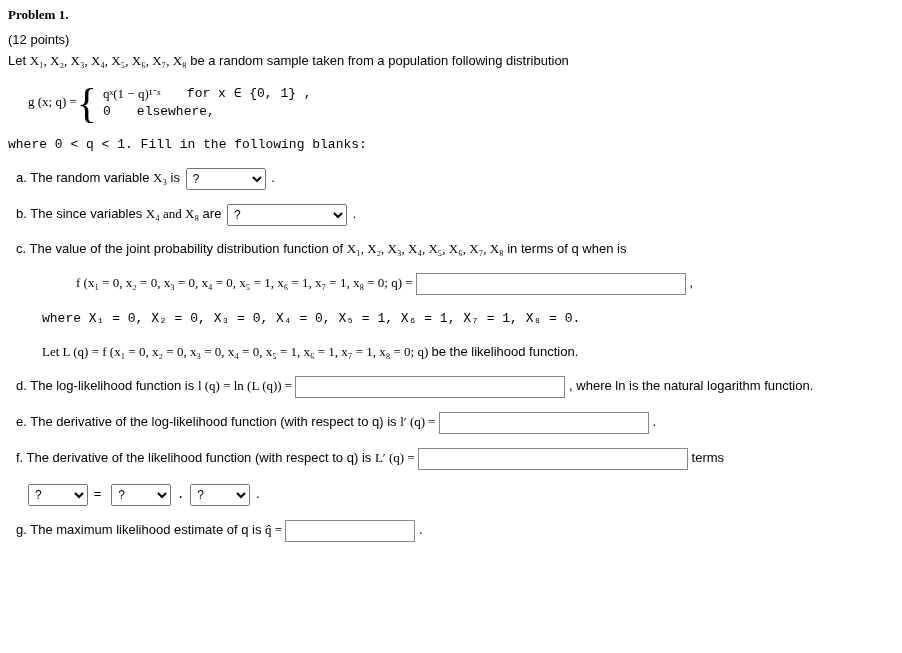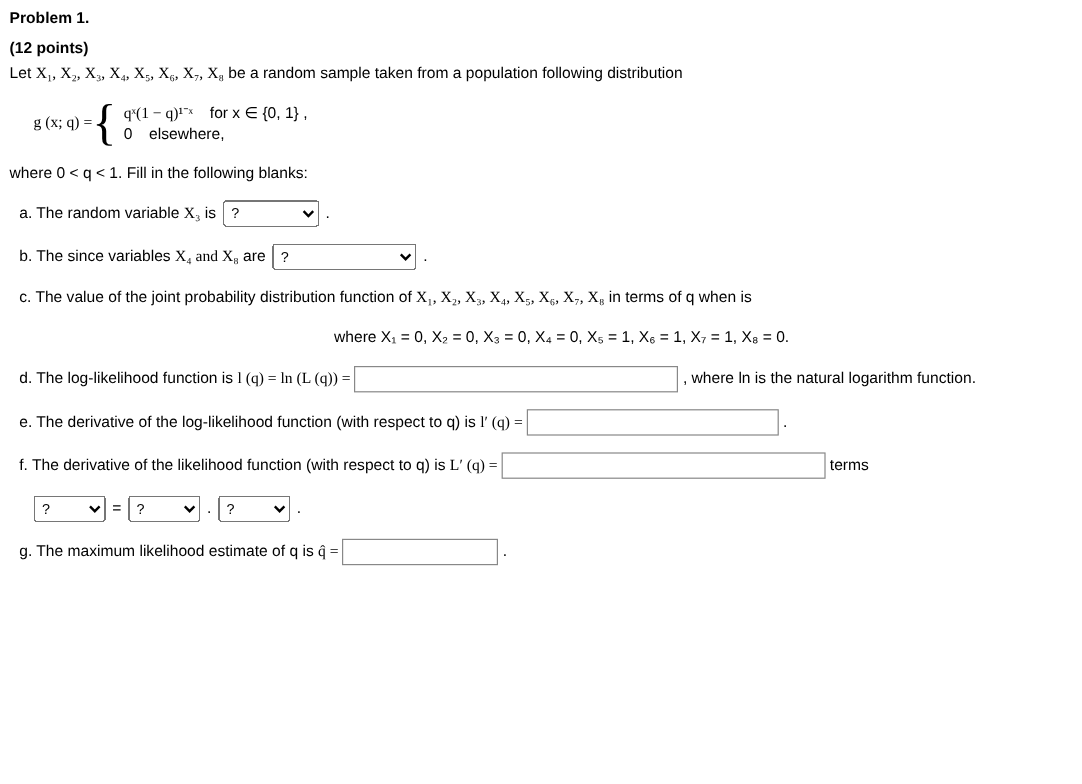--- a/index.html
+++ b/index.html
@@ -8,30 +8,30 @@
     color: #000;
     margin: 0;
     padding: 4px 8px;
     width: 886px;
     line-height: 1.45;
   }
   .heading {
     font-weight: bold;
     font-size: 13px;
     margin: 2px 0 6px 0;
+    font-family: Liberation Serif, serif;
   }
   .points {
     margin: 2px 0;
-    font-weight: bold;
   }
   .math {
     font-family: "Cambria Math", "Times New Roman", serif;
   }
   .mathup {
-    font-family: Liberation Sans, sans-serif;
+    font-family: Liberation Mono, monospace;
     font-style: normal;
   }
   .row {
     margin: 14px 0 14px 0;
   }
   .indent {
     margin-left: 8px;
   }
   .indent2 {
     margin-left: 60px;
@@ -60,21 +60,21 @@
     font-family: "Cambria Math","Times New Roman",serif;
     font-size: 42px;
     line-height: 36px;
     margin-right: 6px;
   }
   .cases {
     display: inline-block;
   }
   .cases .caseline {
     display: flex;
-    gap: 14px;
+    gap: 26px;
     line-height: 1.35;
   }
   .sel-wide { min-width: 120px; }
   .sel-mid { min-width: 80px; }
   .txt-long { width: 260px; }
   .txt-med { width: 200px; }
   .txt-small { width: 120px; }
 </style>
 </head>
 <body>
@@ -136,25 +136,34 @@
   </select>
   <span>.</span>
 </div>
 
 
 <div class="row indent">
   <span>c. The value of the joint probability distribution function of </span>
   <span class="math">X₁, X₂, X₃, X₄, X₅, X₆, X₇, X₈</span>
   <span> in terms of q when is</span>
 
-
-  <div class="row" style="margin-left:26px;text-align:center;">
+  <div class="row indent2">
+    <span class="math">f (x₁ = 0, x₂ = 0, x₃ = 0, x₄ = 0, x₅ = 1, x₆ = 1, x₇ = 1, x₈ = 0; q) = </span>
+    <input type="text" class="txt-long" style="">
+    <span> ,</span>
+  </div>
+
+  <div class="row" style="margin-left:26px;">
     <span class="mathup">where X₁ = 0, X₂ = 0, X₃ = 0, X₄ = 0, X₅ = 1, X₆ = 1, X₇ = 1, X₈ = 0.</span>
   </div>
 
+  <div class="row" style="margin-left:26px;">
+    <span class="math">Let L (q) = f (x₁ = 0, x₂ = 0, x₃ = 0, x₄ = 0, x₅ = 1, x₆ = 1, x₇ = 1, x₈ = 0; q) </span>
+    <span>be the likelihood function.</span>
+  </div>
 </div>
 
 
 <div class="row indent">
   <span>d. The log-likelihood function is </span>
   <span class="math">l (q) = ln (L (q)) = </span>
   <input type="text" class="txt-long" style="">
   <span>, where ln is the natural logarithm function.</span>
 </div>
 

